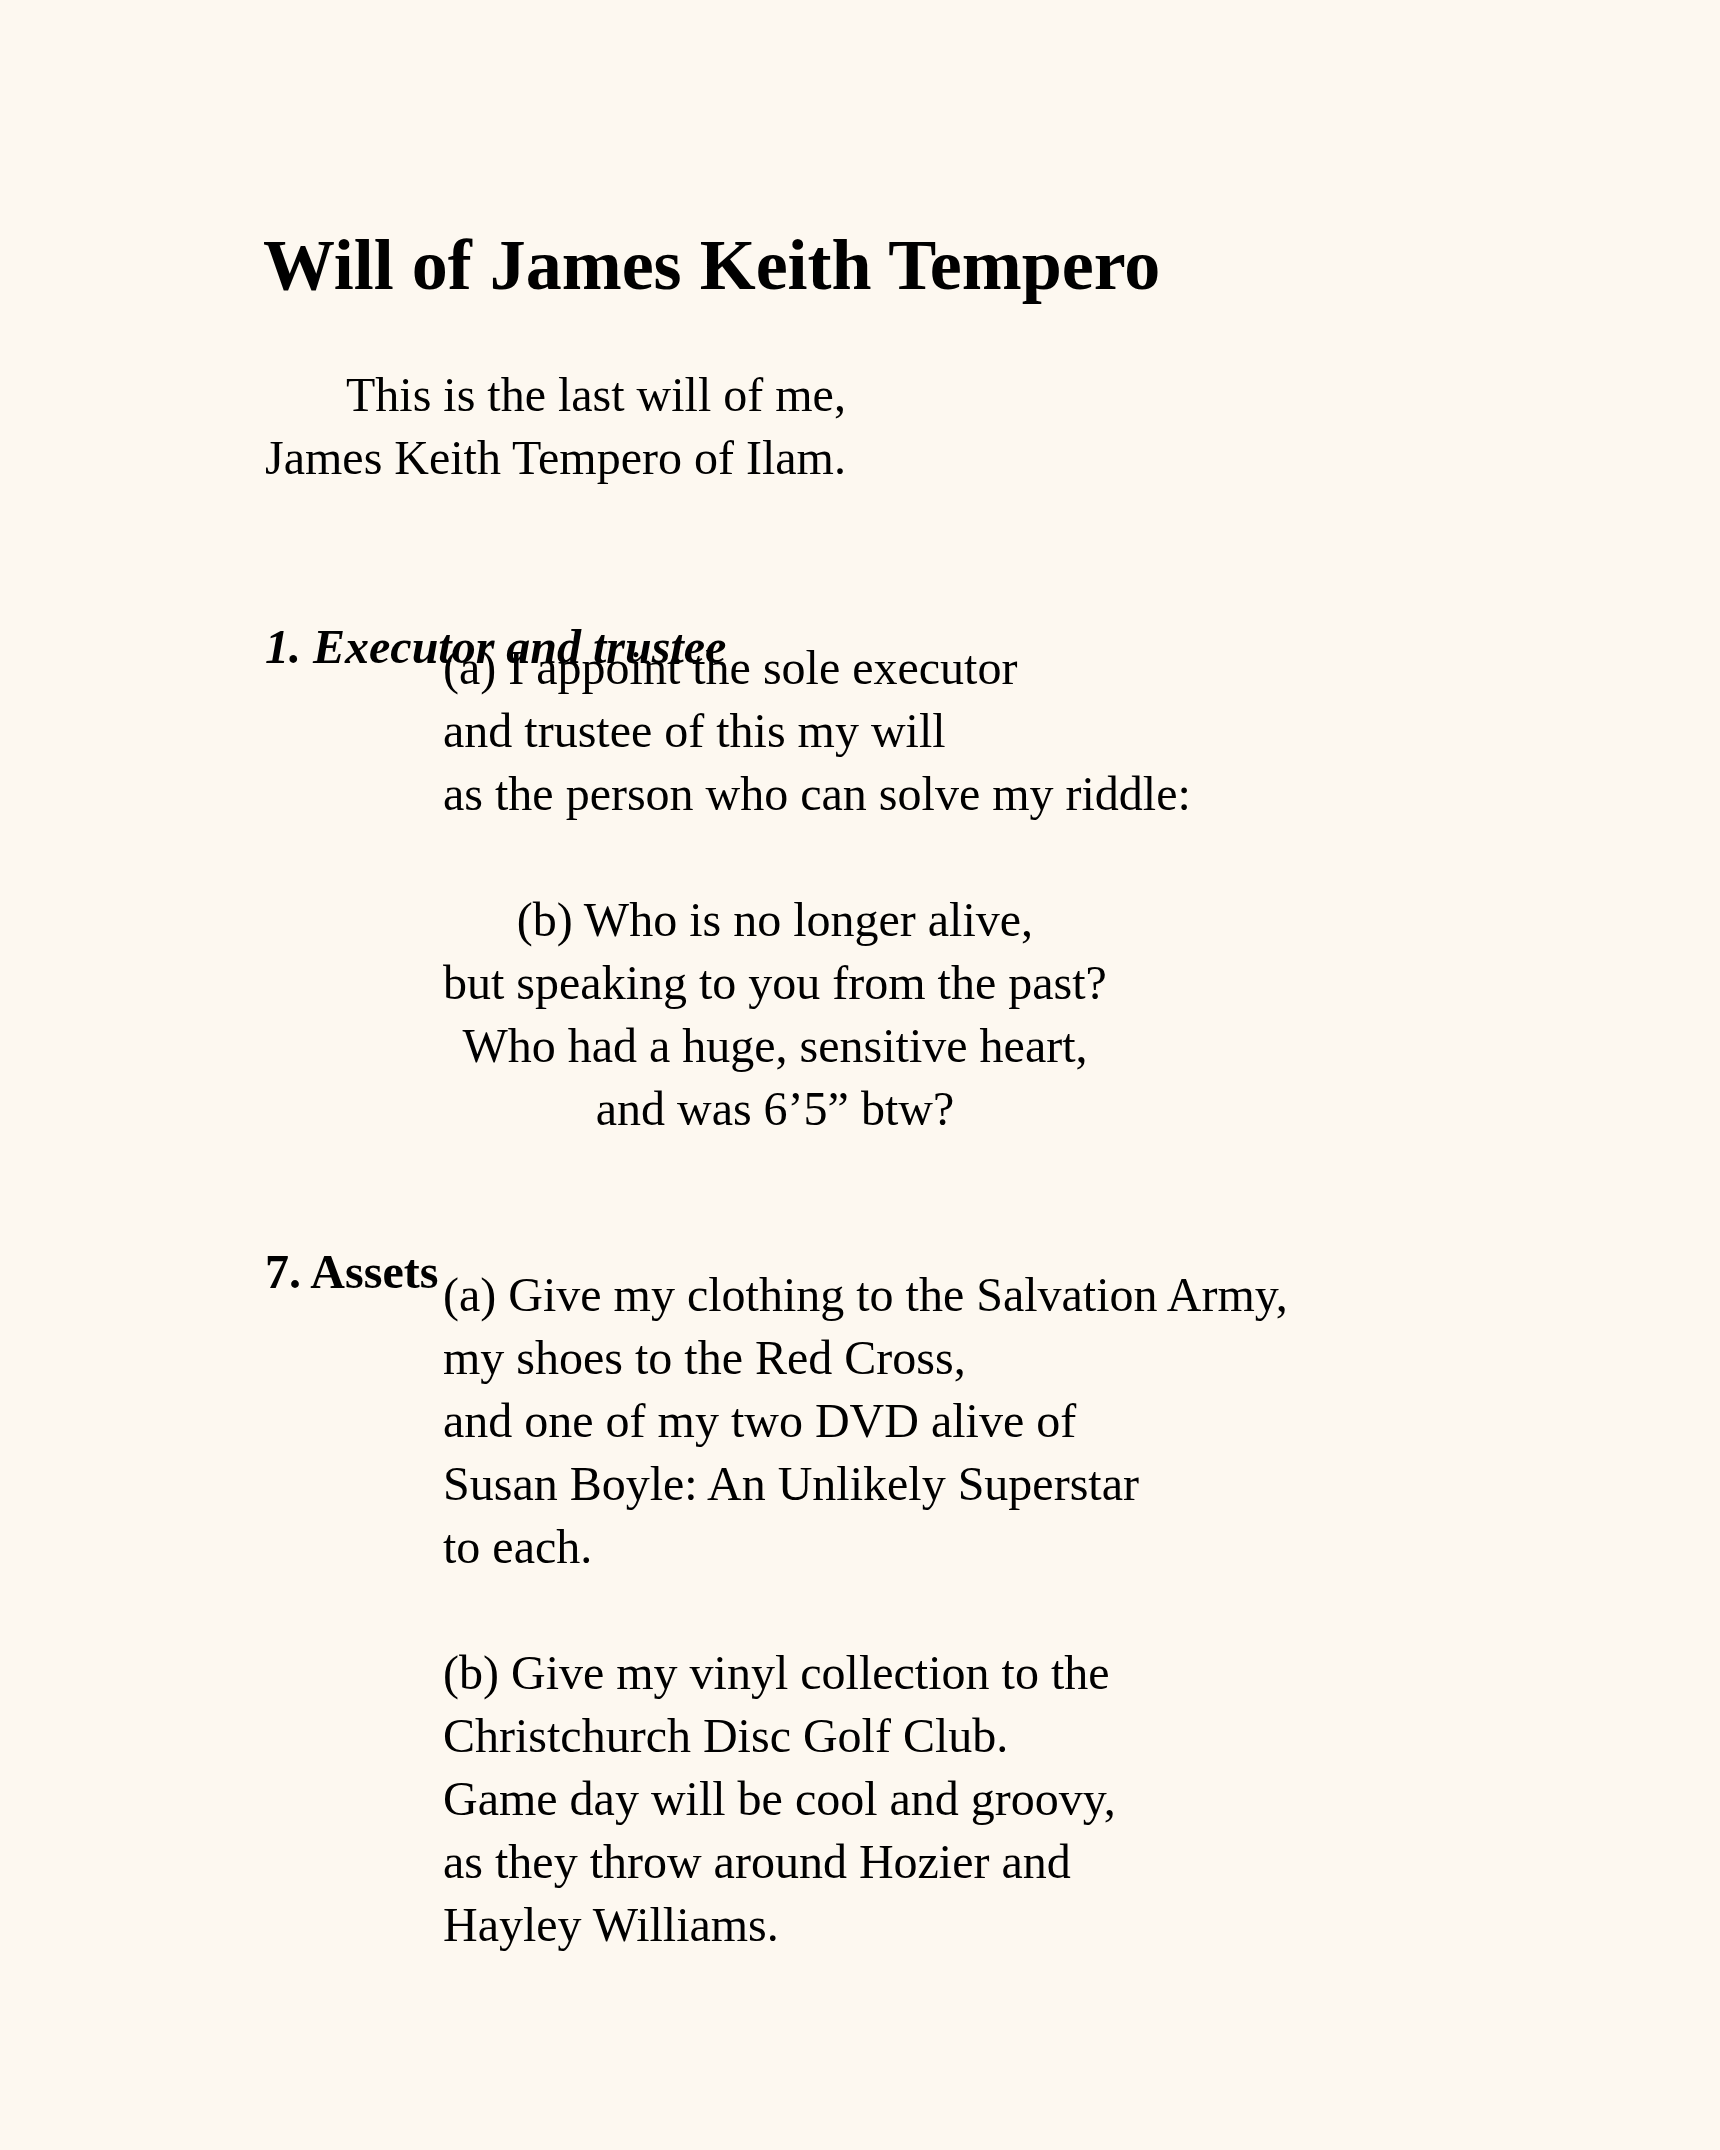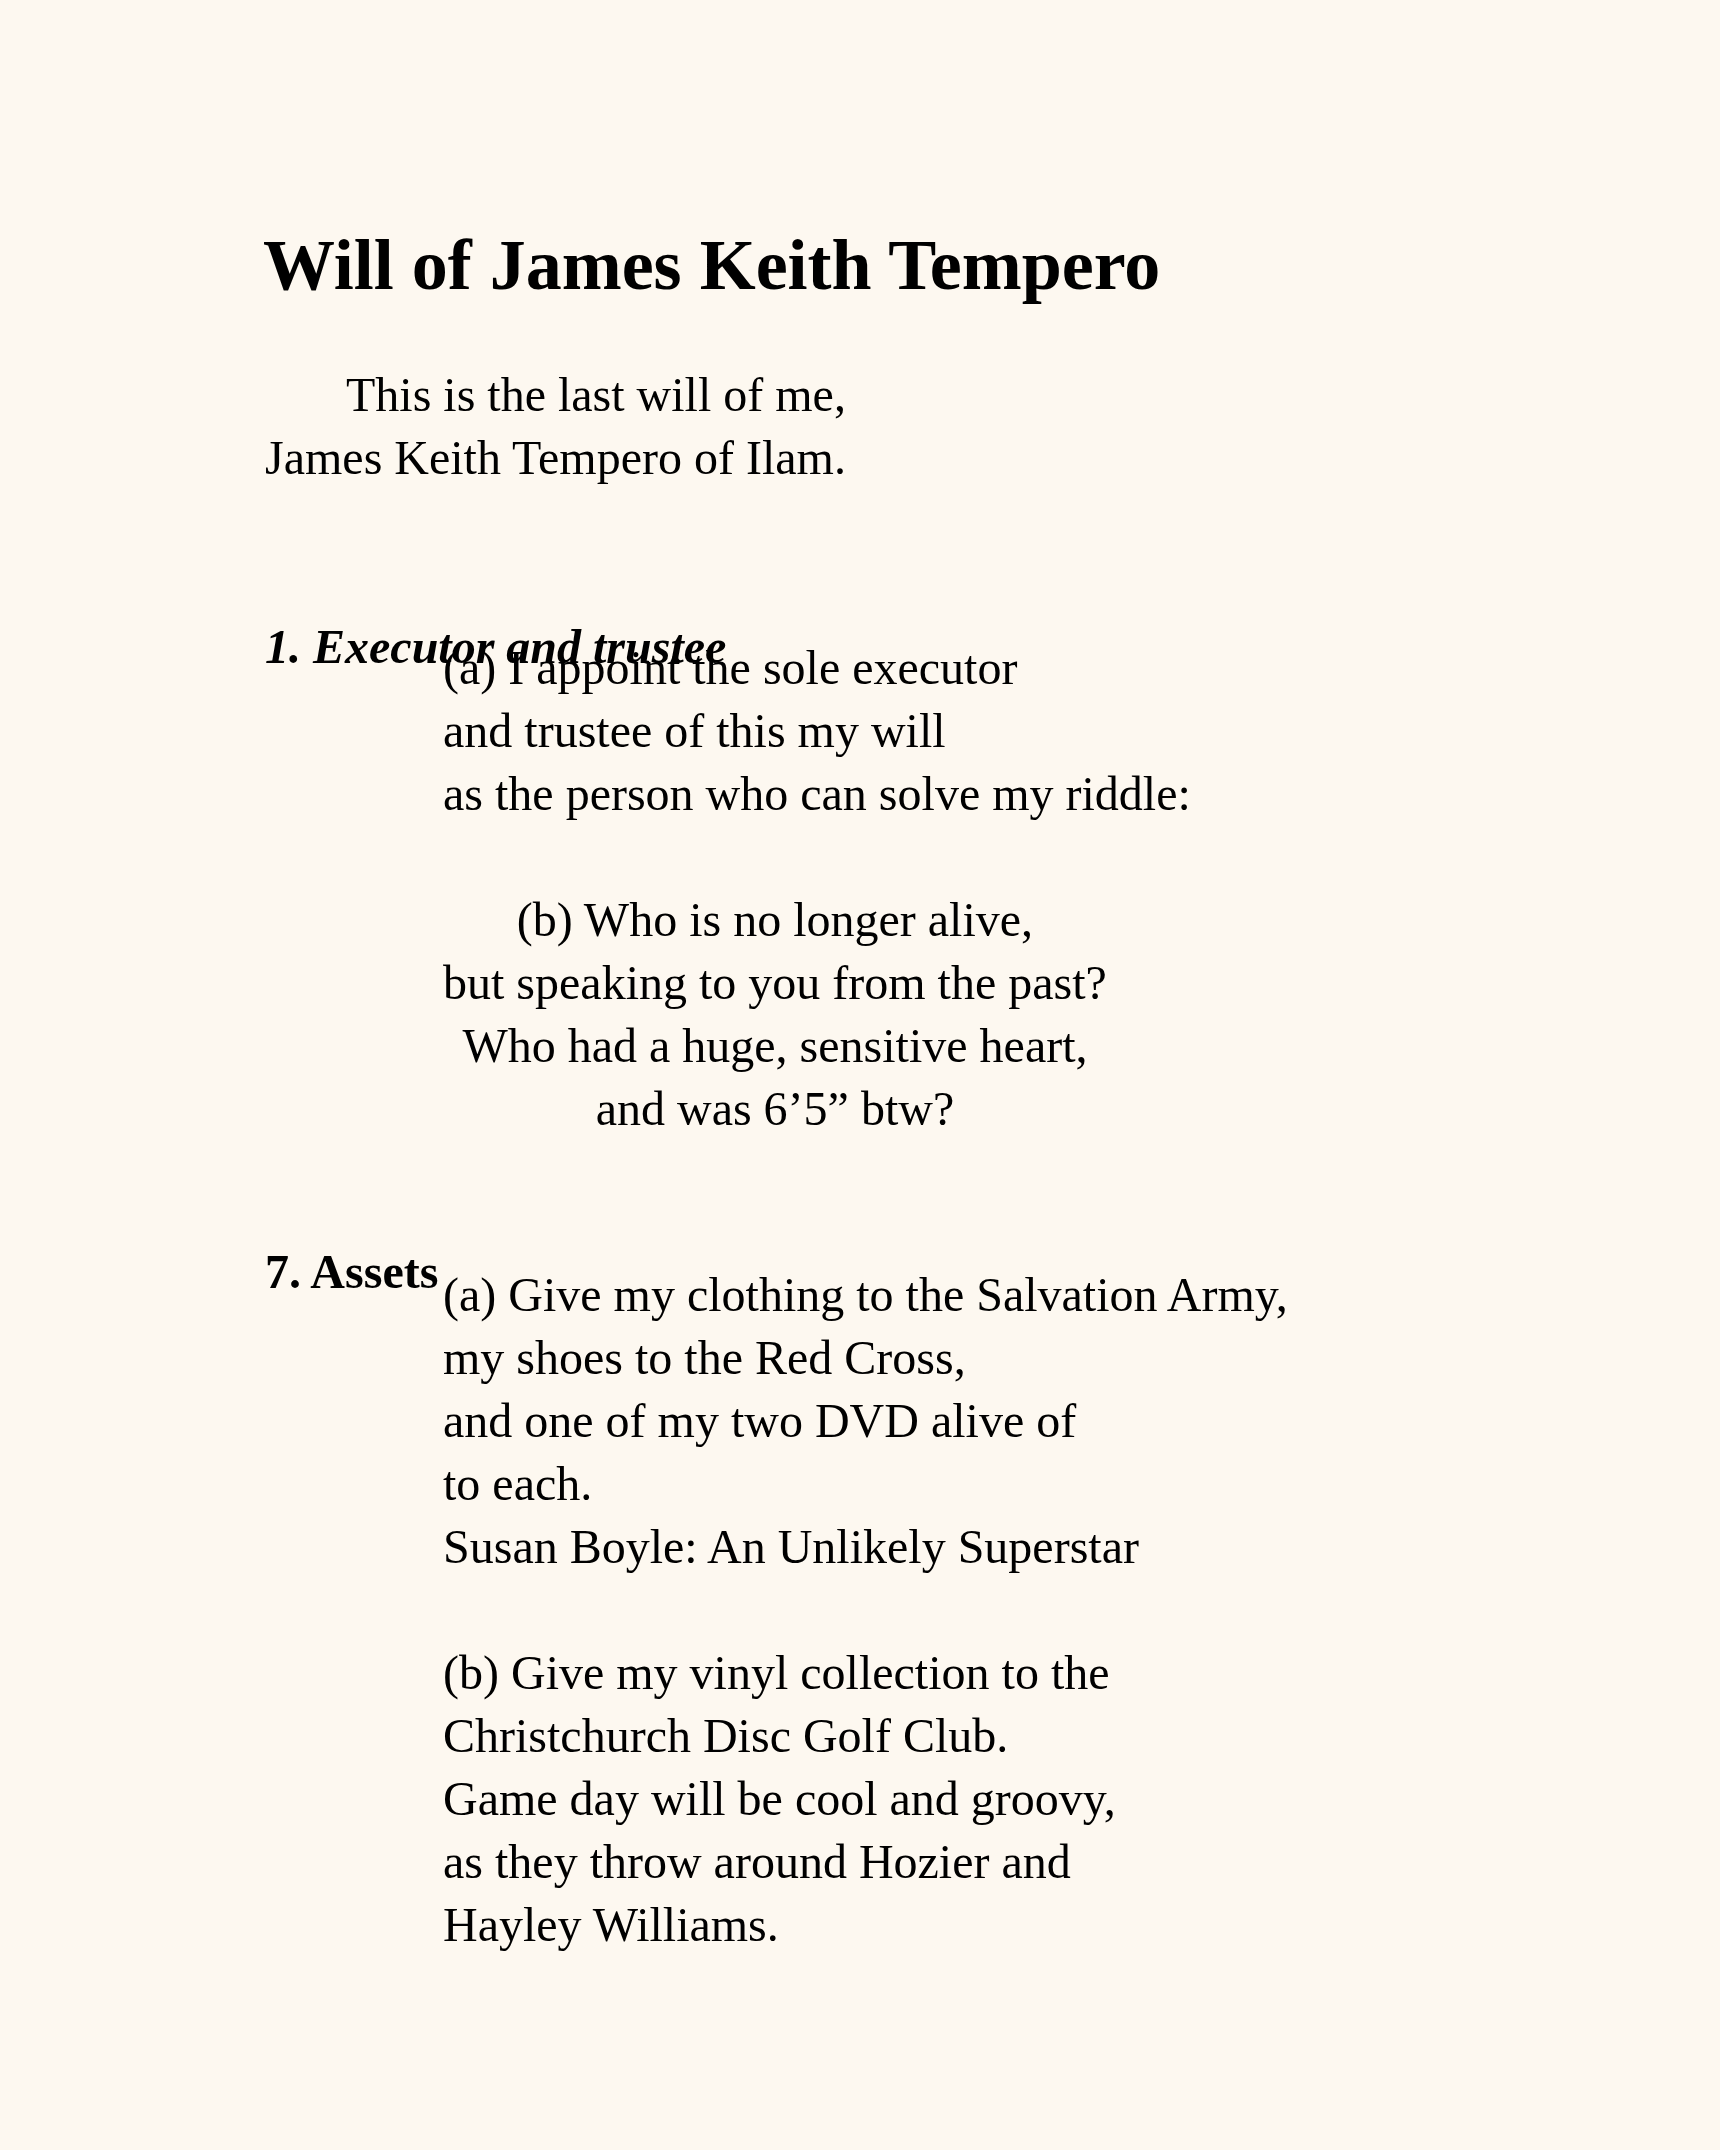--- a/index.html
+++ b/index.html
@@ -81,22 +81,22 @@
     <span class="line">Who had a huge, sensitive heart,</span>
     <span class="line">and was 6’5” btw?</span>
   </div>
 
   <h2 class="section-heading heading-2">7. Assets</h2>
 
   <div class="text-block clause-indent clause-2a">
     <span class="line">(a) Give my clothing to the Salvation Army,</span>
     <span class="line">my shoes to the Red Cross,</span>
     <span class="line">and one of my two DVD alive of</span>
+    <span class="line">Susan Boyle: An Unlikely Superstar</span>
     <span class="line">to each.</span>
-    <span class="line">Susan Boyle: An Unlikely Superstar</span>
   </div>
 
   <div class="text-block clause-indent clause-2b">
     <span class="line">(b) Give my vinyl collection to the</span>
     <span class="line">Christchurch Disc Golf Club.</span>
     <span class="line">Game day will be cool and groovy,</span>
     <span class="line">as they throw around Hozier and</span>
     <span class="line">Hayley Williams.</span>
   </div>
 

